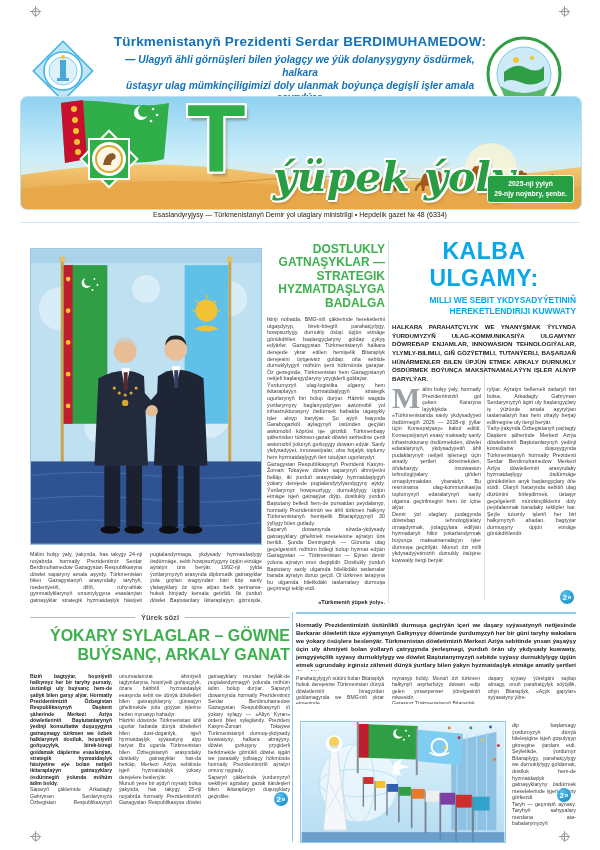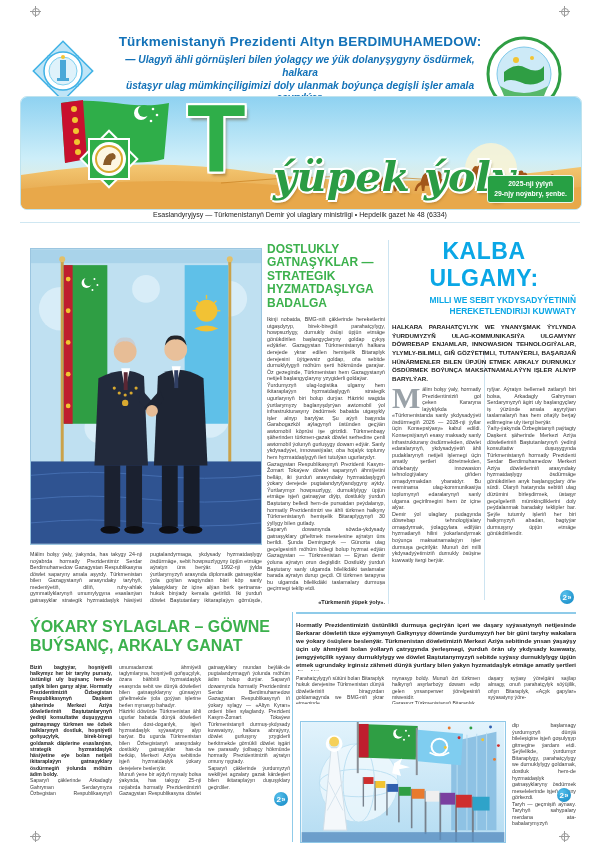--- a/index.html
+++ b/index.html
@@ -40,21 +40,21 @@
   .btxt{font-size:5.3px;line-height:1.24;text-align:justify;white-space:pre-line;color:#3a3a3a;overflow:hidden;}
   .signoff{font-size:5.6px;font-weight:bold;color:#222;text-align:right;margin-top:2px;}
   .badge{position:absolute;width:14px;height:14px;border-radius:50%;
      background:radial-gradient(circle at 35% 30%,#57c0ec,#0e85c2);color:#fff;font-size:8px;font-weight:bold;
      display:flex;align-items:center;justify-content:center;}
   .badge::after{content:"\00BB";font-size:7px;margin-left:.5px;}
 
   
   .a1-photo{position:absolute;left:30px;top:248px;width:232px;height:297px;border:1px solid #9cc6e0;box-sizing:border-box;}
   .a1-mid{position:absolute;left:267px;top:243px;width:118px;}
-  .hl-green{color:#3cb14d;font-weight:bold;text-align:left;}
+  .hl-green{color:#3cb14d;font-weight:bold;text-align:right;}
   .a1-mid .hl-green{font-size:12px;line-height:1.12;white-space:pre-line;margin-bottom:6px;}
   .a1-mid .btxt{height:281px;}
   .a1-colA{position:absolute;left:30px;top:551px;width:112px;height:53px;}
   .a1-colB{position:absolute;left:150px;top:551px;width:112px;height:53px;}
 
   
   .a2{position:absolute;left:392px;top:238px;width:184px;}
   .a2-title{color:#0aa7e6;font-size:23px;font-weight:bold;text-align:center;letter-spacing:.5px;}
   .a2-sub{color:#0aa7e6;font-size:8.4px;font-weight:bold;text-align:right;line-height:1.25;margin-top:3px;white-space:pre-line;}
   .a2-lead{font-size:6.2px;font-weight:bold;color:#222;line-height:1.4;text-align:justify;margin-top:7px;height:58px;overflow:hidden;}
@@ -114,21 +114,21 @@
   <svg class="emblem-r" width="76" height="76" viewBox="0 0 76 76">
     <circle cx="38" cy="38" r="36" fill="#fff" stroke="#2f9e44" stroke-width="3"></circle>
     <circle cx="38" cy="38" r="27" fill="#cdeaf7" stroke="#7fc9ea"></circle>
     <path d="M18 36 Q30 26 40 32 Q52 38 58 30 L58 44 Q46 52 34 46 Q24 42 18 46 Z" fill="#2f9e44"></path>
     <path d="M14 50 Q38 64 62 50 L58 60 Q38 70 18 60 Z" fill="#57b86a"></path>
     <circle cx="30" cy="24" r="3" fill="#f2c431"></circle>
     <circle cx="46" cy="22" r="2" fill="#f2c431"></circle>
   </svg>
 
   <div class="hdr-quote">
-    <div class="hdr-title">Türkmenistanyň Prezidenti Altyn BERDIMUHAMEDOW:</div>
+    <div class="hdr-title">Türkmenistanyň Prezidenti Serdar BERDIMUHAMEDOW:</div>
     <div class="hdr-sub">— Ulagyň ähli görnüşleri bilen ýolagçy we ýük dolanyşygyny ösdürmek, halkara
 üstaşyr ulag mümkinçiligimizi doly ulanmak boýunça degişli işler amala aşyrylýar.</div>
   </div>
 
   <div class="banner">
     <svg class="bg" width="560" height="112" viewBox="0 0 560 112">
       <defs>
         <linearGradient id="sky" x1="0" y1="0" x2="0" y2="1">
           <stop offset="0" stop-color="#8fd2f1"></stop>
             <stop offset=".55" stop-color="#cdeef9"></stop>
@@ -312,20 +312,23 @@
 Demir ýol ulaglary pudagynda döwrebap tehnologiýalary ornaşdyrmak, ýolagçylara edilýän hyzmatlaryň hilini ýokarlandyrmak boýunça maksatnamalaýyn işler durmuşa geçirilýär. Munuň özi milli ykdysadyýetimiziň durnukly ösüşine kuwwatly itergi berýär.</span></div>
       <div class="btxt">rylýar. Aýratyn bellemeli zatlaryň biri bolsa, Arkadagly Gahryman Serdarymyzyň ägirt uly başlangyçlary iş ýüzünde amala aşyrylýan taslamalaryň has hem oňaýly berjaý edilmegine uly itergi berýär.
 Ýaňy-ýakynda Özbegistanyň paýtagty Daşkent şäherinde Merkezi Aziýa döwletleriniň Baştutanlarynyň ýedinji konsultatiw duşuşygynda Türkmenistanyň hormatly Prezidenti Serdar Berdimuhamedow Merkezi Aziýa döwletleriniň arasyndaky hyzmatdaşlygy ösdürmäge gönükdirilen anyk başlangyçlary öňe sürdi. Olaryň hatarynda sebitiň ulag düzümini birleşdirmek, üstaşyr geçelgeleriň mümkinçiliklerini doly peýdalanmak baradaky teklipler bar. Şeýle tutumly işleriň her biri halkymyzyň abadan, bagtyýar durmuşyny üpjün etmäge gönükdirilendir.</div>
     </div>
   </div>
   <div class="badge" style="left:560px;top:590px">
       <span>2</span>
     </div>
 
   <div class="a3">
+    <div class="kicker">
+        <span>Ýürek sözi</span>
+      </div>
     <div class="hl-green a3-hl">ÝOKARY SYLAGLAR – GÖWNE
 BUÝSANÇ, ARKALY GANAT</div>
     <div class="a3-cols">
       <div class="col">
         <span class="btxt lead-b" style="display:block">Biziň bagtyýar, hoşniýetli halkymyz her bir taryhy pursaty, üstünligi uly buýsanç hem-de şatlyk bilen garşy alýar. Hormatly Prezidentimiziň Özbegistan Respublikasynyň Daşkent şäherinde Merkezi Aziýa döwletleriniň Baştutanlarynyň ýedinji konsultatiw duşuşygyna gatnaşmagy türkmen we özbek halklarynyň dostluk, hoşniýetli goňşuçylyk, birek-biregi goldamak däplerine esaslanýan, strategik hyzmatdaşlyk häsiýetine eýe bolan netijeli ikitaraplaýyn gatnaşyklary ösdürmegiň ýolunda möhüm ädim boldy.</span>
         <span class="btxt" style="display:block">Saparyň çäklerinde Arkadagly Gahryman Serdarymyza Özbegistan Respublikasynyň ýokary döwlet sylagynyň — «Ýokary derejeli dostluk» ordeniniň dabaraly ýagdaýda gowşurylmagy bütin ilimizi begendirdi.</span>
       </div>
       <div class="col btxt">umumadamzat ähmiýetli taglymlaryna, hoşniýetli goňşuçylyk, özara bähbitli hyzmatdaşlyk esasynda sebit we dünýä döwletleri bilen gatnaşyklaryny günsaýyn giňeltmekde ýola goýýan işlerine berlen mynasyp bahadyr.
 Häzirki döwürde Türkmenistan ähli ugurlar babatda dünýä döwletleri bilen dost-doganlyk, işjeň hyzmatdaşlyk syýasatyny alyp barýar. Bu ugurda Türkmenistan bilen Özbegistanyň arasyndaky dostlukly gatnaşyklar has-da berkäp, Merkezi Aziýa sebitinde işjeň hyzmatdaşlyk ýokary derejelere beslenýär.
 Munuň ýene bir aýdyň mysaly bolsa ýakynda, has takygy 25-nji noýabrda hormatly Prezidentimiziň Gazagystan Respublikasyna döwlet saparyna gidip, ol ýerde ähmiýetli işlere badalga berilmegidir.</div>

